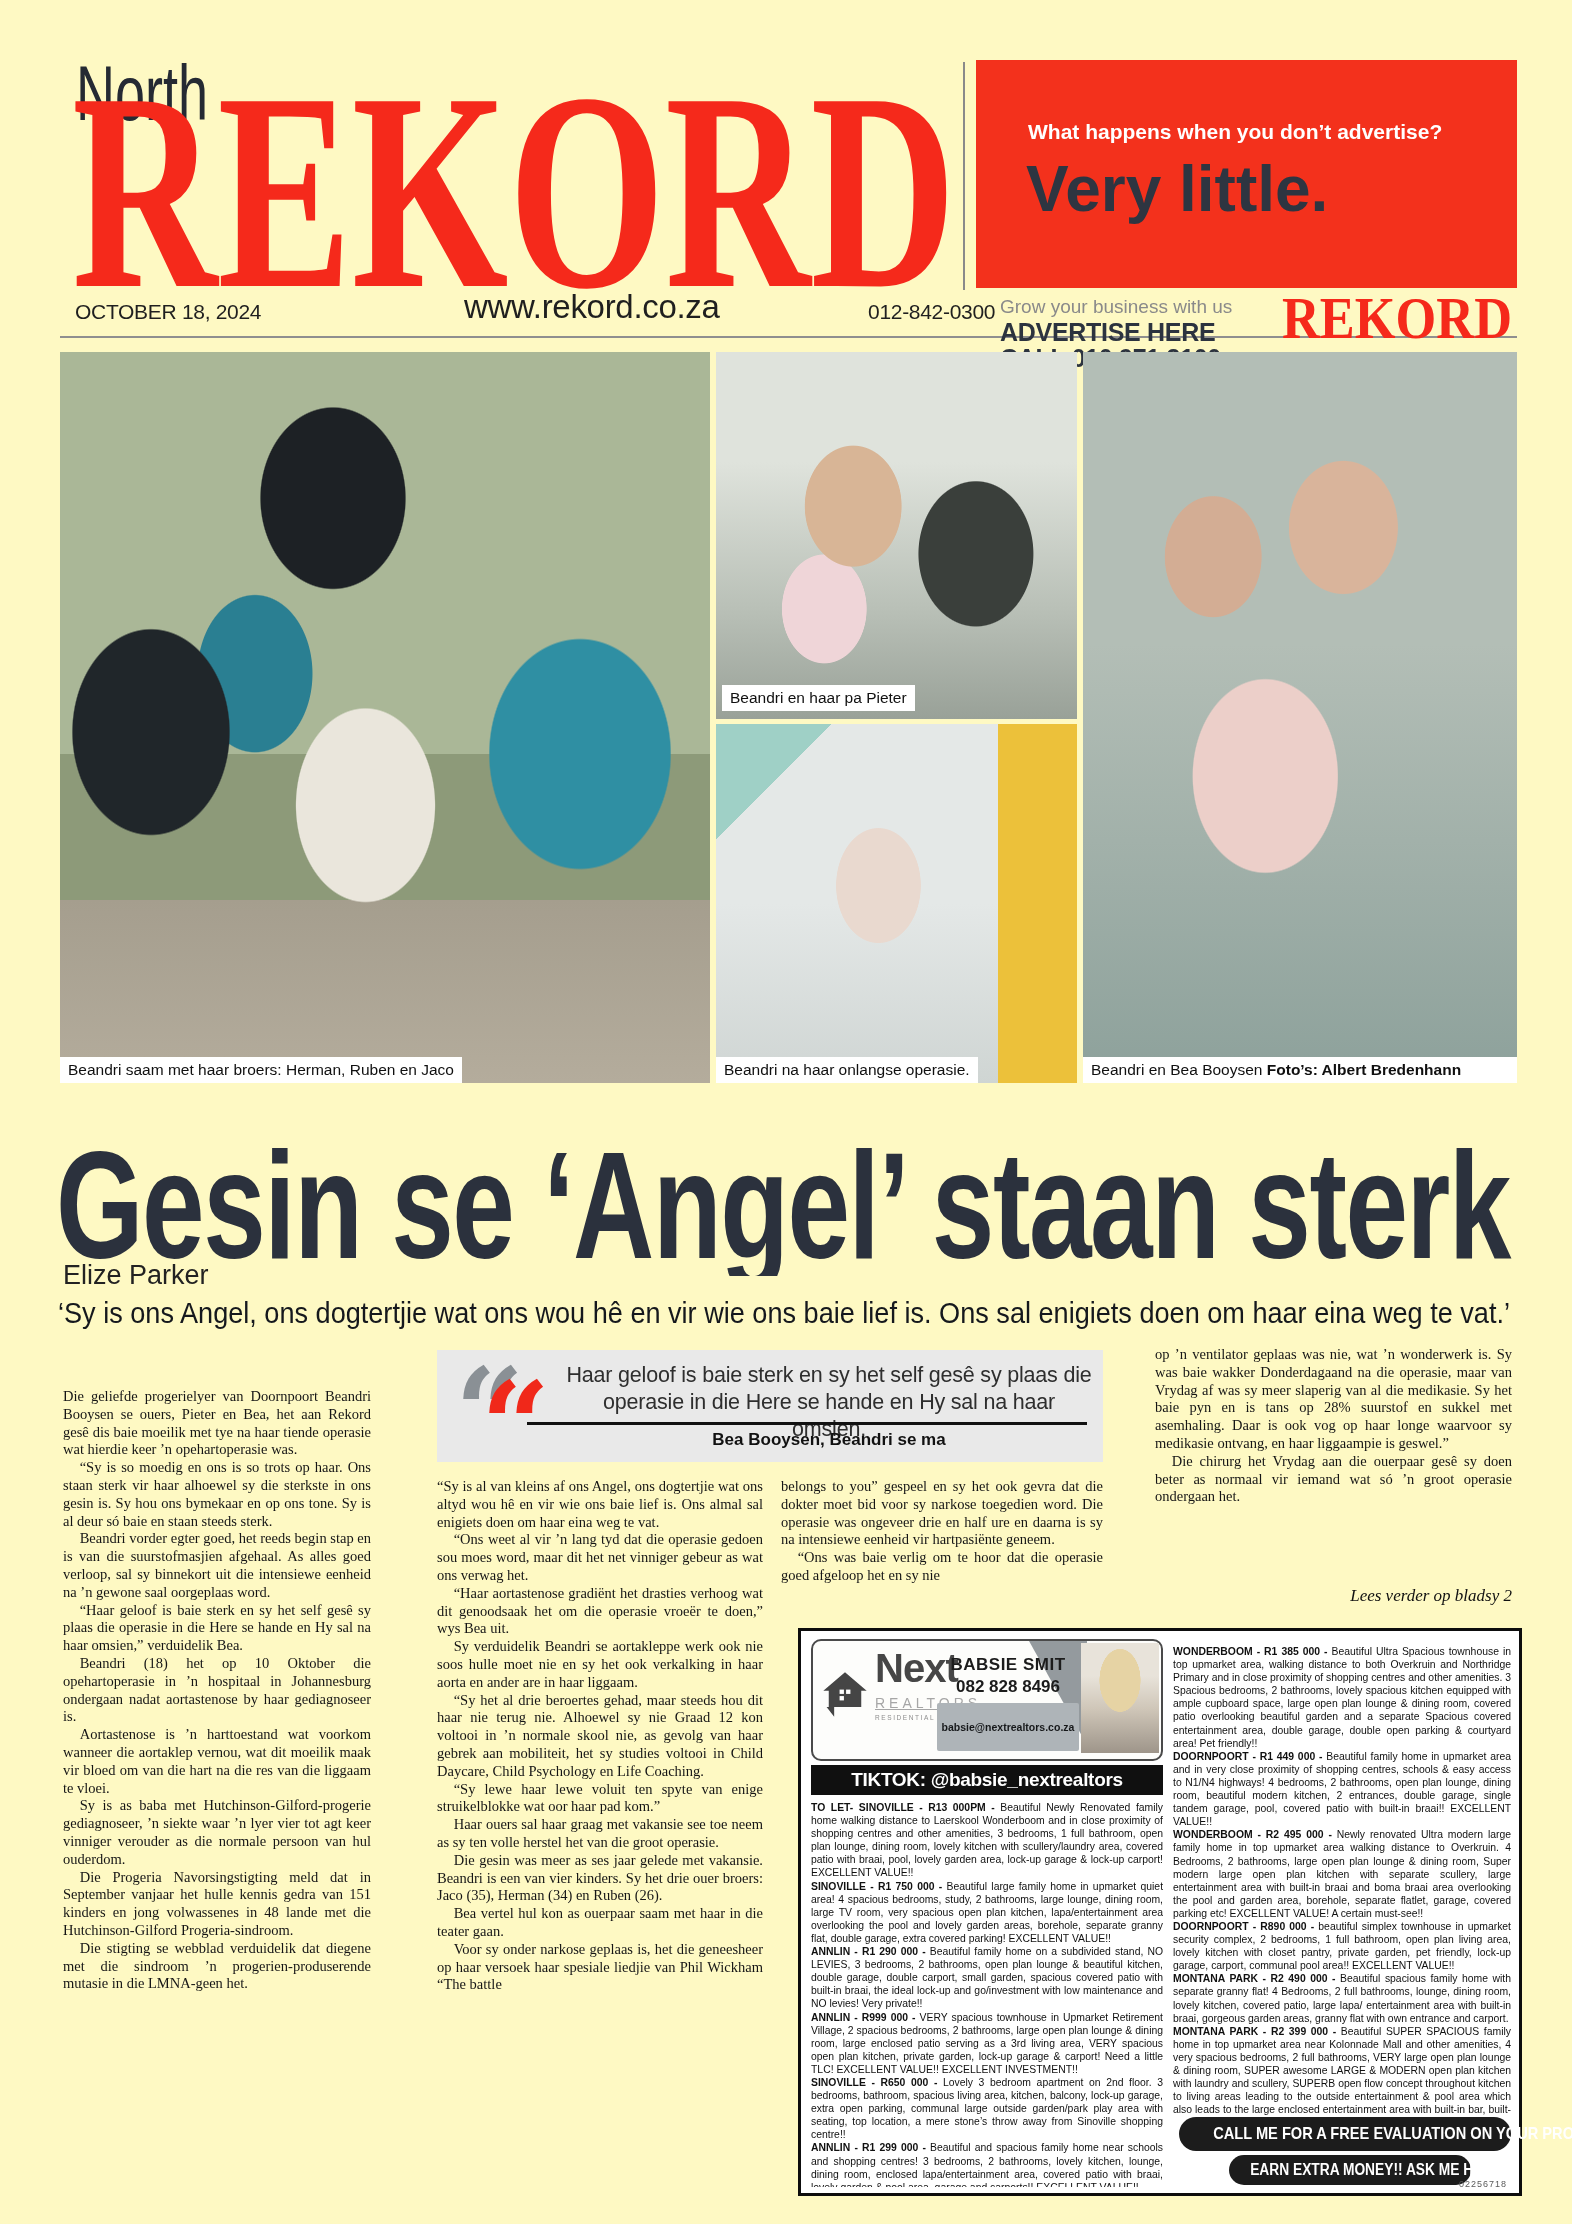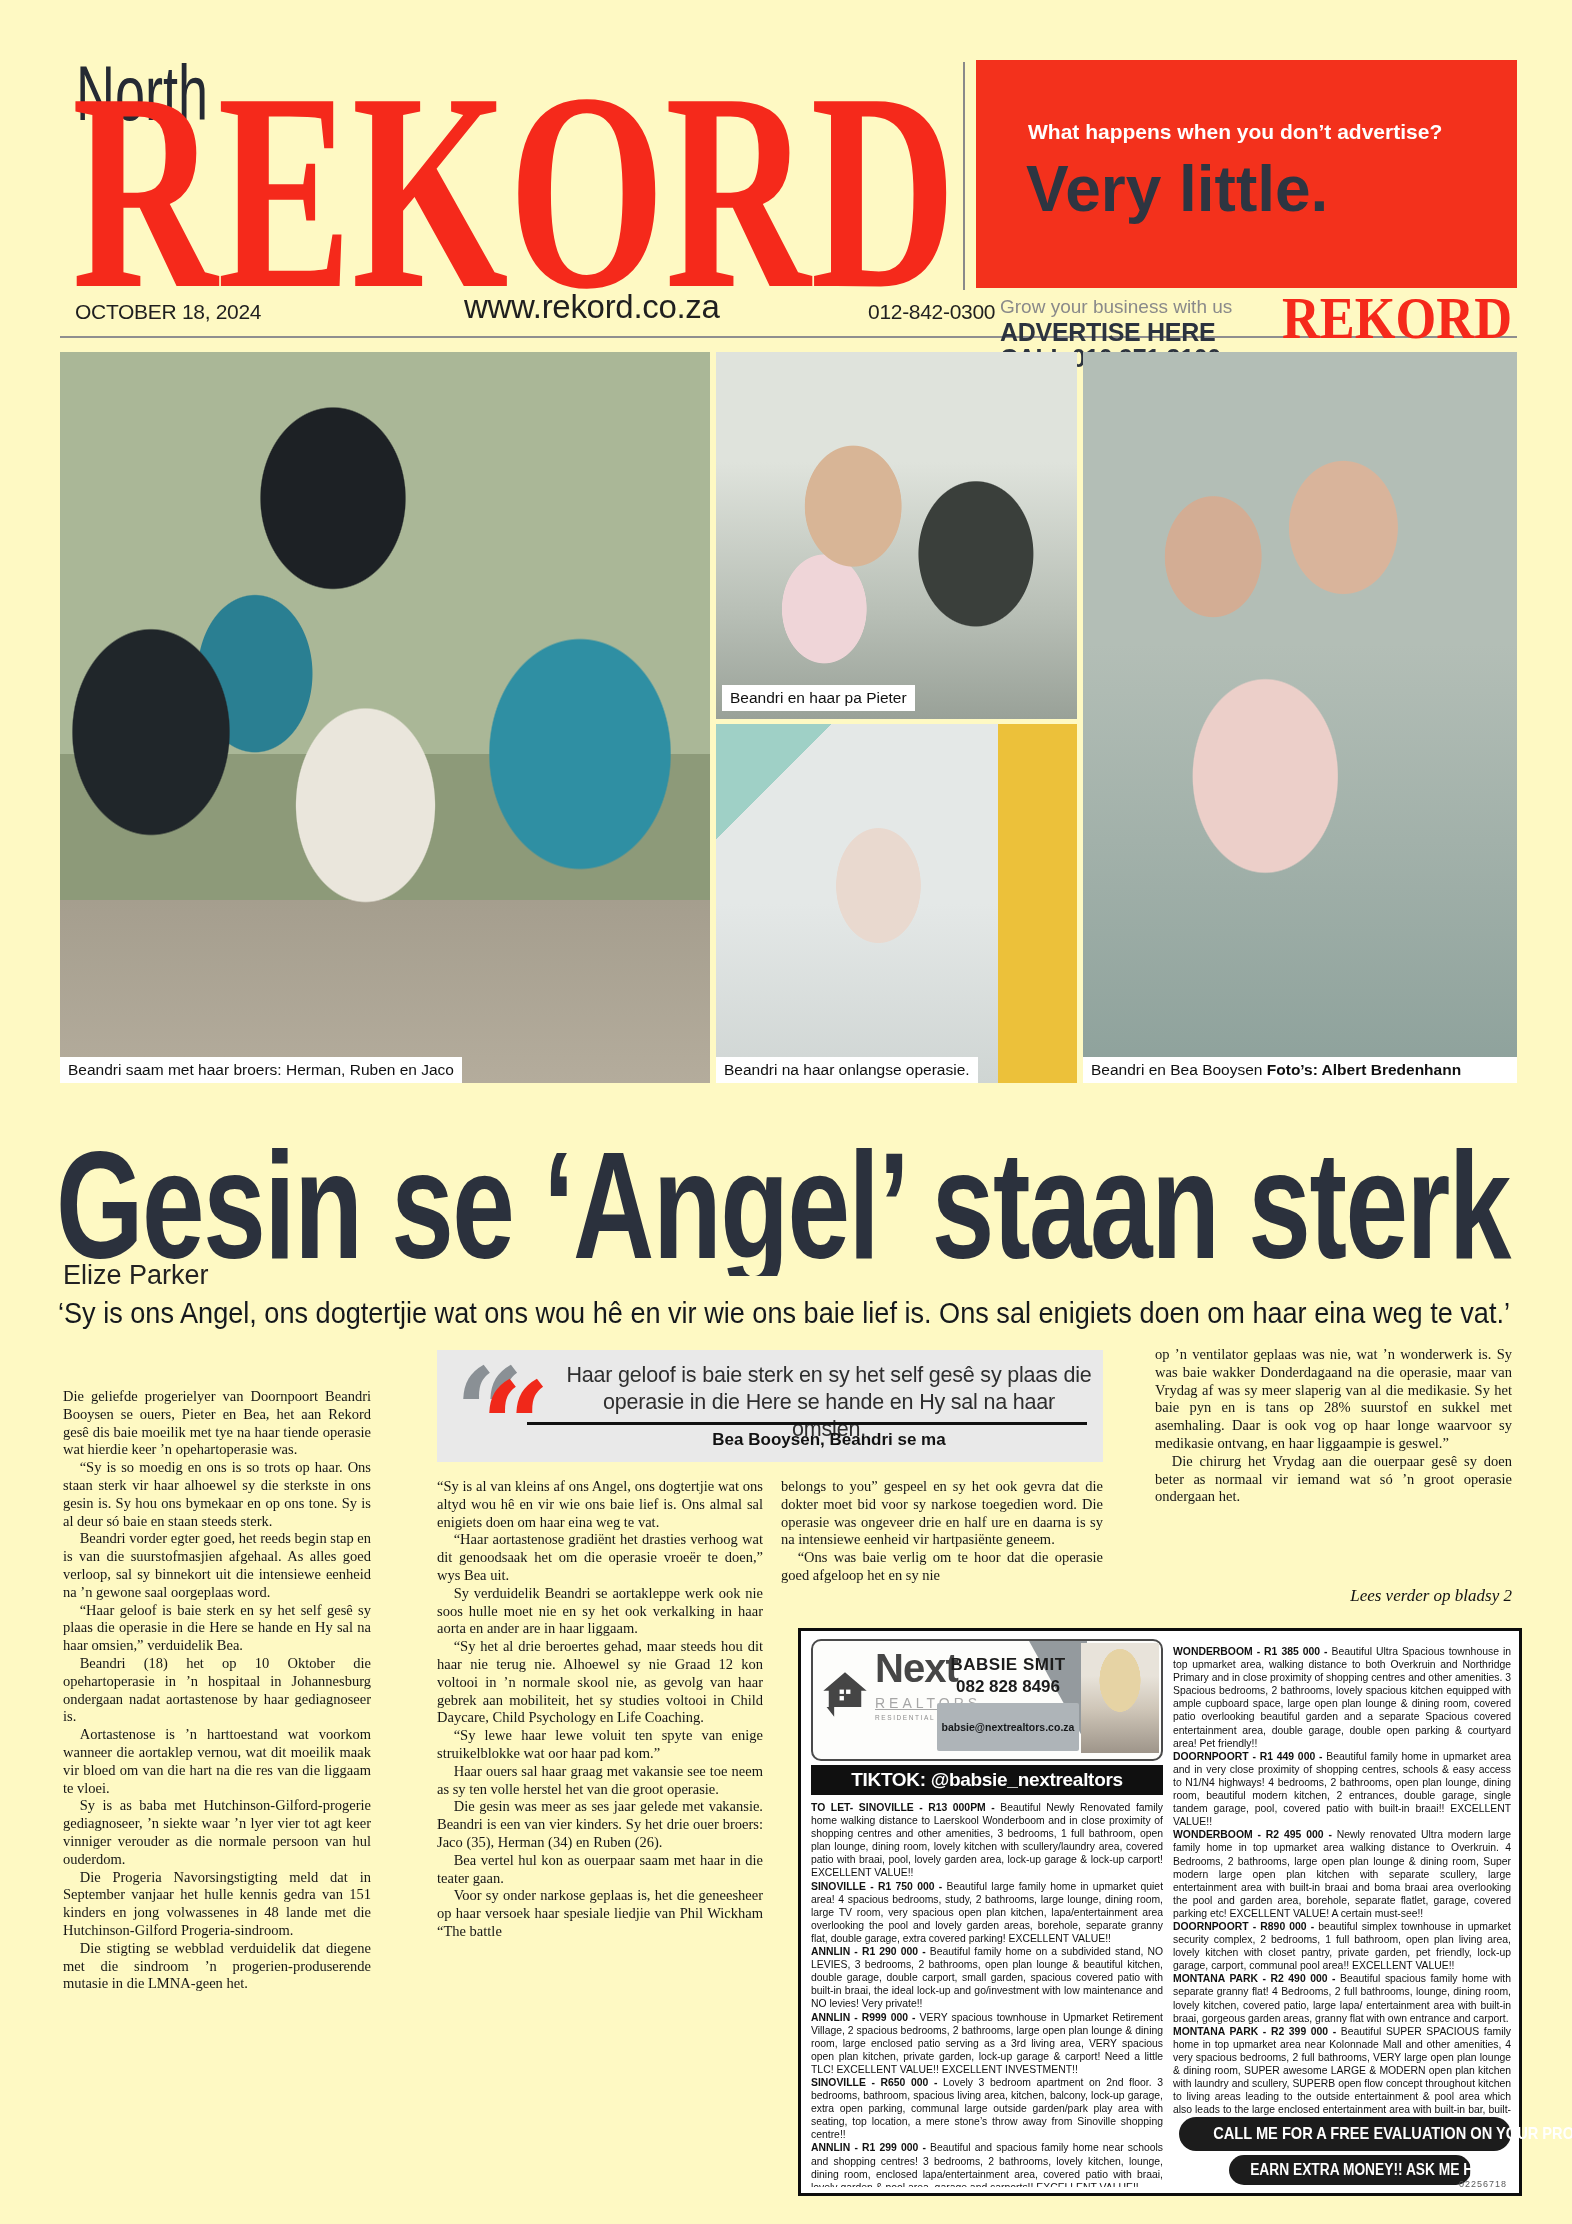--- a/index.html
+++ b/index.html
@@ -177,20 +177,21 @@
       <p class="para">“Haar geloof is baie sterk en sy het self gesê sy plaas die operasie in die Here se hande en Hy sal na haar omsien,” verduidelik Bea.</p>
       <p class="para">Beandri (18) het op 10 Oktober die opehartoperasie in ’n hospitaal in Johannesburg ondergaan nadat aortastenose by haar gediagnoseer is.</p>
       <p class="para">Aortastenose is ’n harttoestand wat voorkom wanneer die aortaklep vernou, wat dit moeilik maak vir bloed om van die hart na die res van die liggaam te vloei.</p>
       <p class="para">Sy is as baba met Hutchinson-Gilford-progerie gediagnoseer, ’n siekte waar ’n lyer vier tot agt keer vinniger verouder as die normale persoon van hul ouderdom.</p>
       <p class="para">Die Progeria Navorsingstigting meld dat in September vanjaar het hulle kennis gedra van 151 kinders en jong volwassenes in 48 lande met die Hutchinson-Gilford Progeria-sindroom.</p>
       <p class="para">Die stigting se webblad verduidelik dat diegene met die sindroom ’n progerien-produserende mutasie in die LMNA-geen het.</p>
     </div>
   <div class="body-col" id="col2">
 
   <p class="para">“Sy is al van kleins af ons Angel, ons dogtertjie wat ons altyd wou hê en vir wie ons baie lief is. Ons almal sal enigiets doen om haar eina weg te vat.</p>
+      <p class="para">“Ons weet al vir ’n lang tyd dat die operasie gedoen sou moes word, maar dit het net vinniger gebeur as wat ons verwag het.</p>
       <p class="para">“Haar aortastenose gradiënt het drasties verhoog wat dit genoodsaak het om die operasie vroeër te doen,” wys Bea uit.</p>
       <p class="para">Sy verduidelik Beandri se aortakleppe werk ook nie soos hulle moet nie en sy het ook verkalking in haar aorta en ander are in haar liggaam.</p>
       <p class="para">“Sy het al drie beroertes gehad, maar steeds hou dit haar nie terug nie. Alhoewel sy nie Graad 12 kon voltooi in ’n normale skool nie, as gevolg van haar gebrek aan mobiliteit, het sy studies voltooi in Child Daycare, Child Psychology en Life Coaching.</p>
       <p class="para">“Sy lewe haar lewe voluit ten spyte van enige struikelblokke wat oor haar pad kom.”</p>
       <p class="para">Haar ouers sal haar graag met vakansie see toe neem as sy ten volle herstel het van die groot operasie.</p>
       <p class="para">Die gesin was meer as ses jaar gelede met vakansie. Beandri is een van vier kinders. Sy het drie ouer broers: Jaco (35), Herman (34) en Ruben (26).</p>
       <p class="para">Bea vertel hul kon as ouerpaar saam met haar in die teater gaan.</p>
       <p class="para">Voor sy onder narkose geplaas is, het die geneesheer op haar versoek haar spesiale liedjie van Phil Wickham “The battle</p>
     </div>
   <div class="body-col" id="col3">

